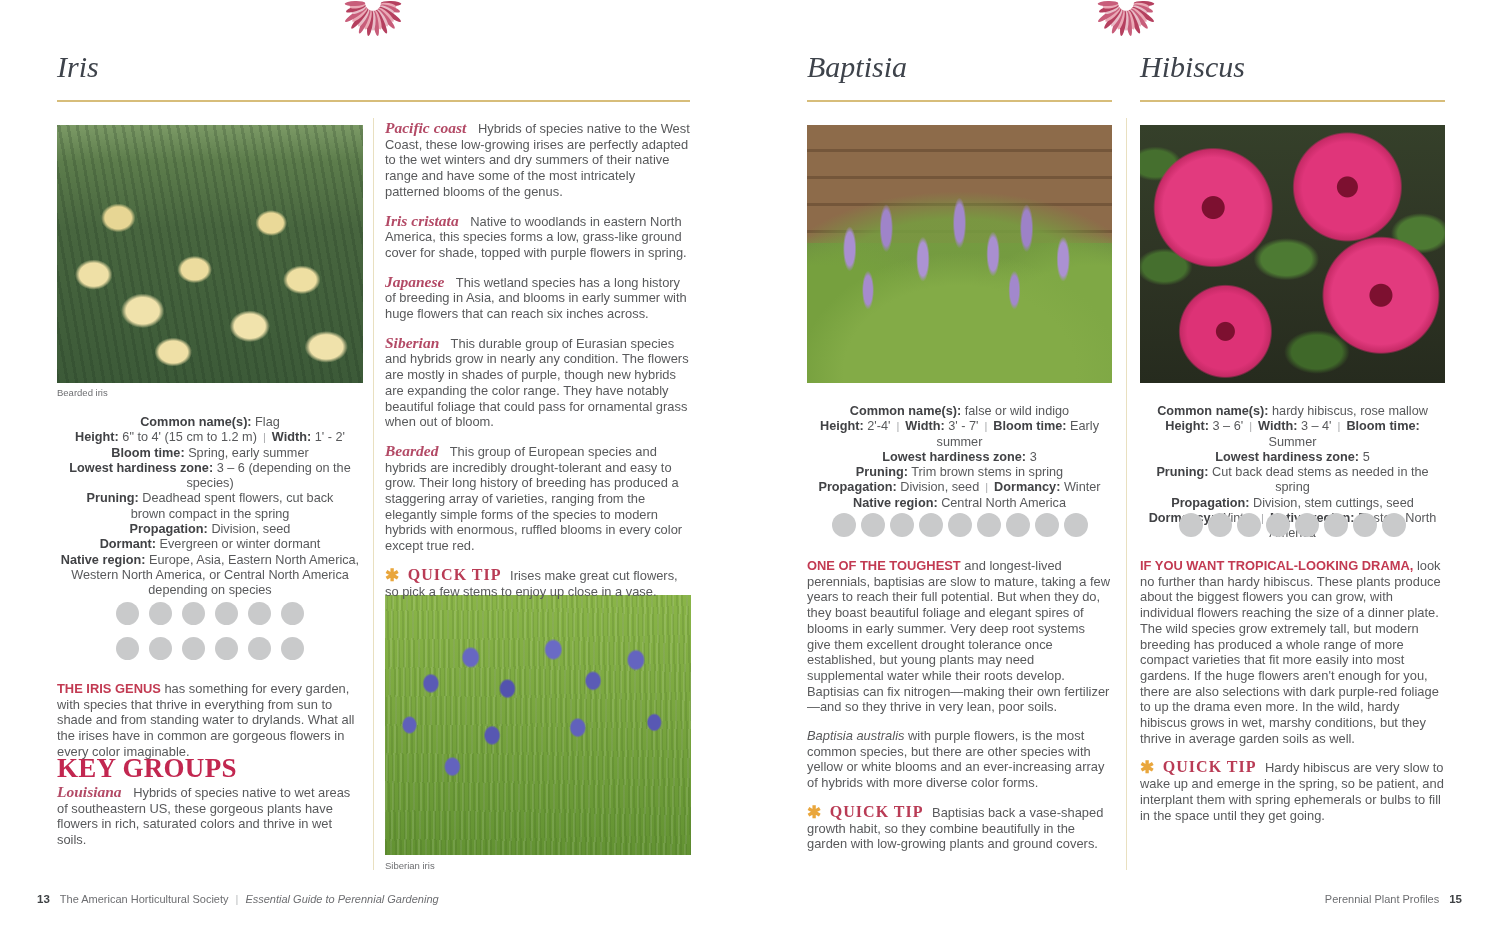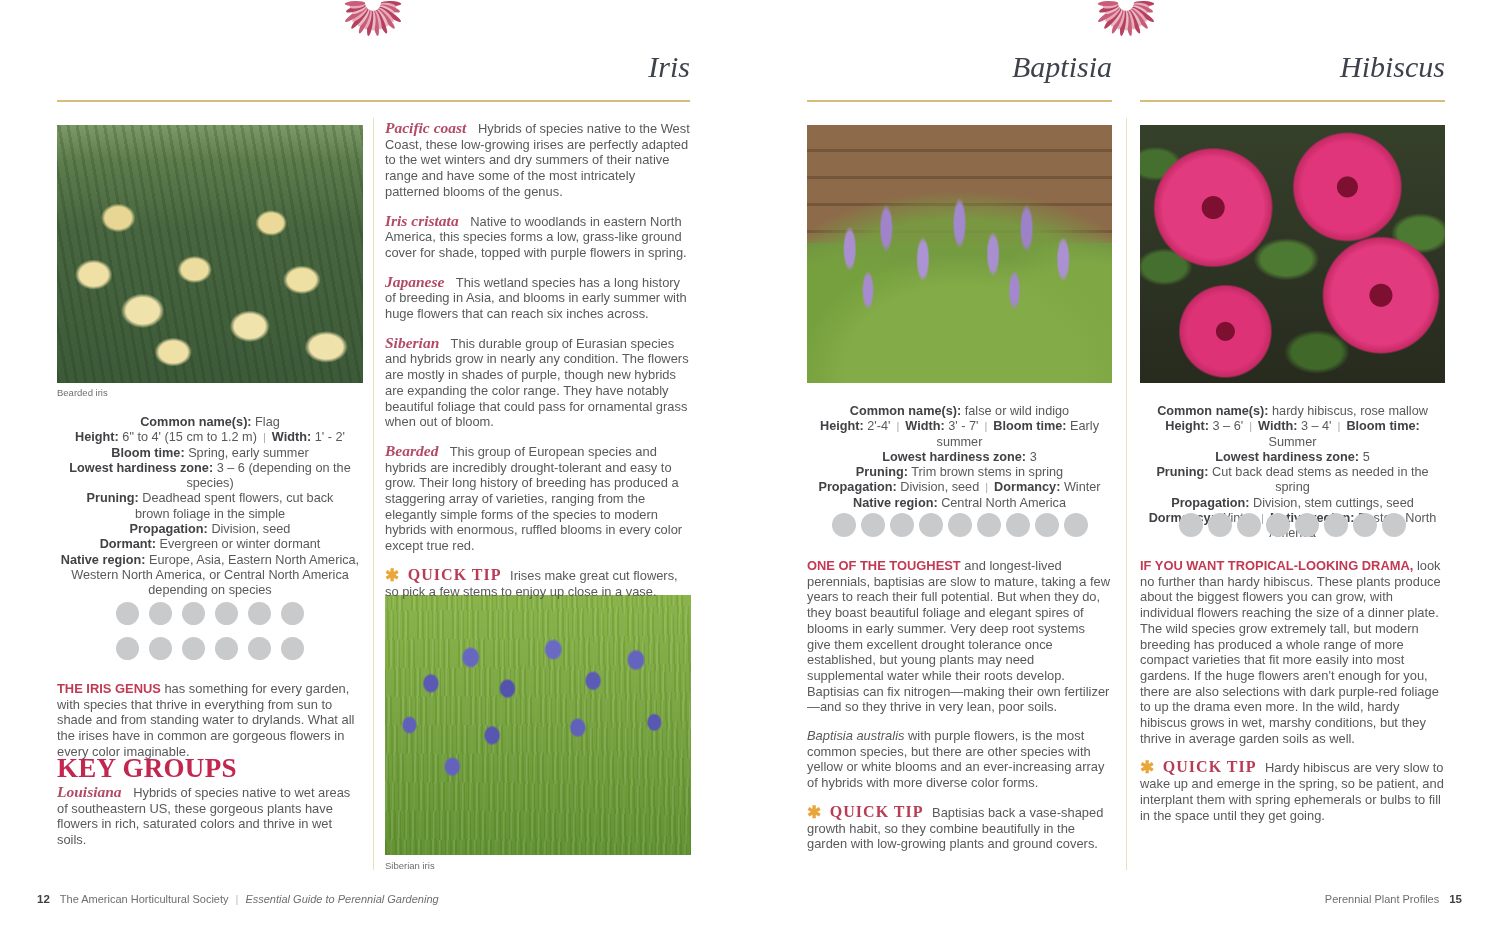--- a/index.html
+++ b/index.html
@@ -5,21 +5,21 @@
   :root{
     --crimson:#c23a52; --crimson-serif:#b34a66; --heading-crimson:#c22750;
     --tip-crimson:#b93b55; --gold-rule:#d7bd7a; --divider-gold:#e9e0c0;
     --dot-gray:#c9cacb; --asterisk-orange:#e9a63c;
   }
   html,body{margin:0;padding:0;background:#ffffff;}
   .spread{position:relative;width:1500px;height:938px;background:#ffffff;overflow:hidden;
           font-family:"Liberation Sans",sans-serif;color:#58595b;}
   .burst{position:absolute;top:0;width:96px;height:46px;overflow:visible;}
   .page-title{position:absolute;top:50px;font-family:"Liberation Serif","DejaVu Serif",serif;
-              font-style:italic;font-weight:400;font-size:30px;color:#3e434b;text-align:right;}
+              font-style:italic;font-weight:400;font-size:30px;color:#3e434b;text-align:left;}
   .rule{position:absolute;top:100px;height:2px;background:var(--gold-rule);}
   .vdiv{position:absolute;top:118px;height:752px;width:1px;background:var(--divider-gold);}
   .photo{position:absolute;overflow:hidden;}
   .caption{position:absolute;font-size:9.5px;color:#6d6e71;}
   .info{position:absolute;}
   .info-line{font-size:12.7px;line-height:15.3px;text-align:center;color:#58595b;}
   .ib{font-weight:700;color:#414245;}
   .isep{color:#a7a9ab;margin:0 6px;font-size:11px;}
   .dots{position:absolute;display:flex;justify-content:center;}
   .dots-sm{gap:10px;}  .dots-sm .dot{width:23px;height:23px;}
@@ -187,21 +187,21 @@
   </div>
 
   <div class="photo ph-hibiscus"></div>
 
   <div class="info" style="left:57px;top:415px;width:306px">
       <div class="info-line"><span class="ib">Common name(s):</span><span> Flag</span></div>
       <div class="info-line"><span class="ib">Height:</span><span> 6" to 4' (15 cm to 1.2 m)</span><span class="isep">|</span><span class="ib">Width:</span><span> 1' - 2'</span></div>
       <div class="info-line"><span class="ib">Bloom time:</span><span> Spring, early summer</span></div>
       <div class="info-line"><span class="ib">Lowest hardiness zone:</span><span> 3 – 6 (depending on the species)</span></div>
       <div class="info-line"><span class="ib">Pruning:</span><span> Deadhead spent flowers, cut back</span></div>
-      <div class="info-line"><span>brown foliage in the simple</span></div>
+      <div class="info-line"><span>brown compact in the spring</span></div>
       <div class="info-line"><span class="ib">Propagation:</span><span> Division, seed</span></div>
       <div class="info-line"><span class="ib">Dormant:</span><span> Evergreen or winter dormant</span></div>
       <div class="info-line"><span class="ib">Native region:</span><span> Europe, Asia, Eastern North America,</span></div>
       <div class="info-line"><span>Western North America, or Central North America</span></div>
       <div class="info-line"><span>depending on species</span></div>
     </div>
 
   <div class="dots dots-sm" style="left:57px;top:602px;width:306px">
       <span class="dot"></span>
       <span class="dot"></span>
@@ -296,19 +296,19 @@
         <p class="para"><span class="lead-caps">IF YOU WANT TROPICAL-LOOKING DRAMA,</span> look no further than hardy hibiscus. These plants produce about the biggest flowers you can grow, with individual flowers reaching the size of a dinner plate. The wild species grow extremely tall, but modern breeding has produced a whole range of more compact varieties that fit more easily into most gardens. If the huge flowers aren't enough for you, there are also selections with dark purple-red foliage to up the drama even more. In the wild, hardy hibiscus grows in wet, marshy conditions, but they thrive in average garden soils as well.</p>
       </div>
     <p class="quick-tip">
       <span class="asterisk">✱</span>
       <span class="qt-label">QUICK TIP</span>
       <span class="qt-text">Hardy hibiscus are very slow to wake up and emerge in the spring, so be patient, and interplant them with spring ephemerals or bulbs to fill in the space until they get going.</span>
     </p>
   </div>
 
   <div class="footer" style="left:37px">
-    <span class="num">12</span><span>The American Horticultural Society</span><span class="fsep">|</span><span class="sub">Essential Guide to Perennial Gardening</span>
+    <span class="num">13</span><span>The American Horticultural Society</span><span class="fsep">|</span><span class="sub">Essential Guide to Perennial Gardening</span>
   </div>
   <div class="footer" style="right:38px;text-align:right">
     <span>Perennial Plant Profiles</span><span class="num" style="margin:0 0 0 10px">15</span>
   </div>
 
 </div>
 
 </body></html>

